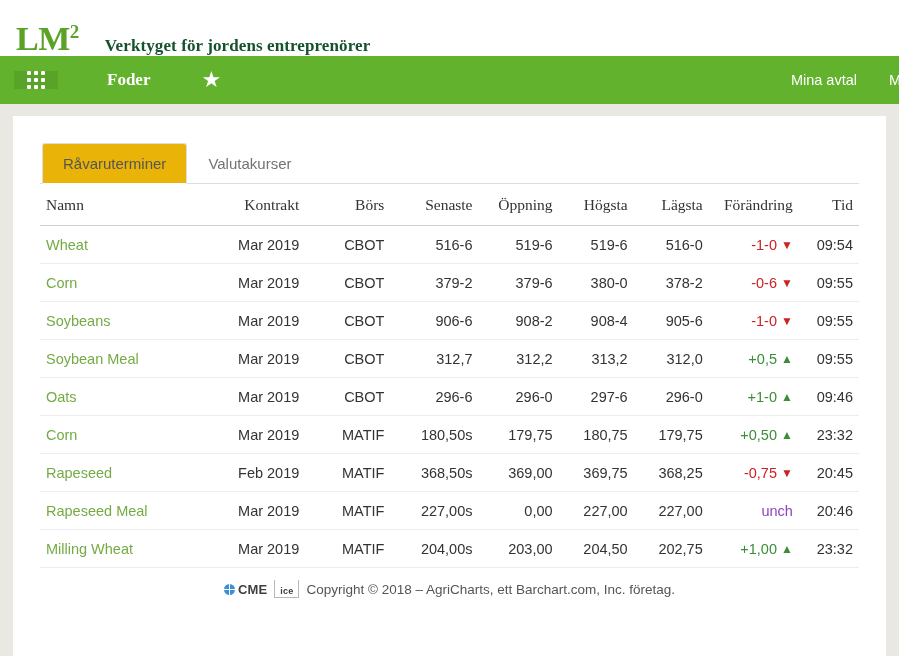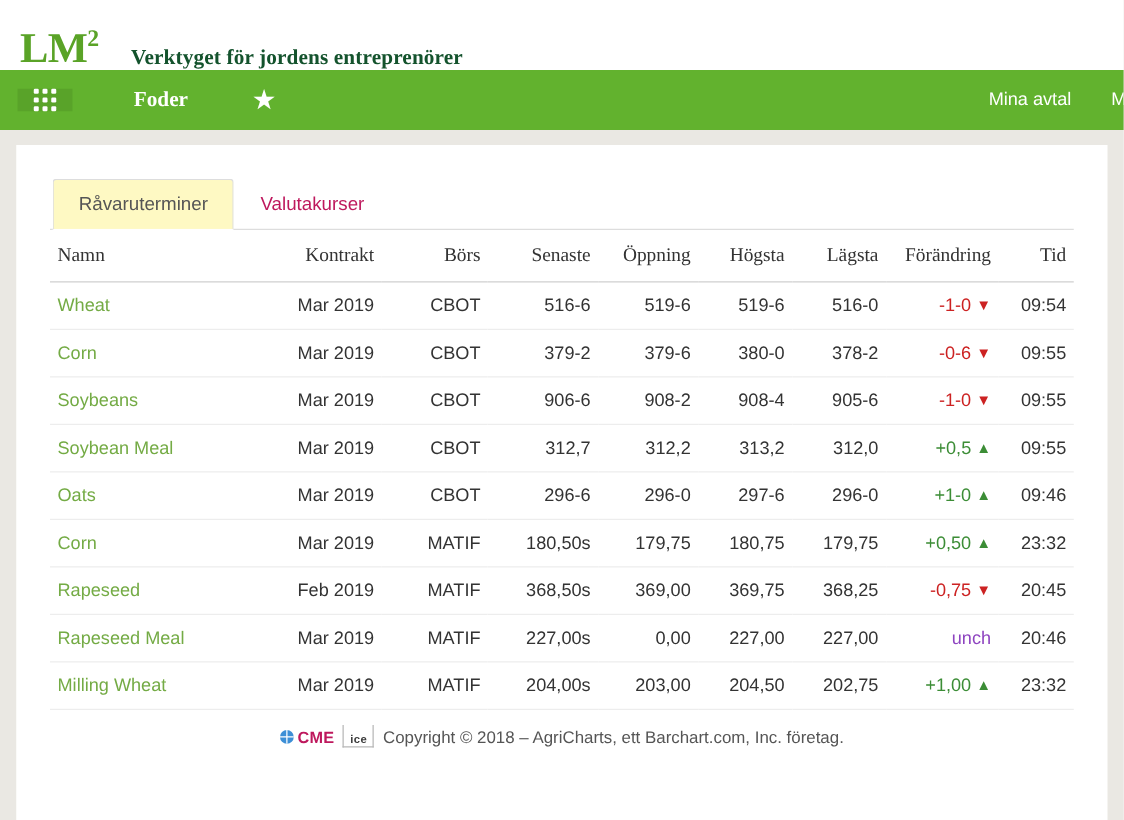--- a/index.html
+++ b/index.html
@@ -147,27 +147,27 @@
   .tab {
     font-size: 15px;
     padding: 11px 20px 10px 20px;
     cursor: pointer;
     position: relative;
     top: 1px;
     line-height: 1.2;
   }
   .tab.active {
     color: #555555;
-    background: #fef9c3;
+    background: #eab308;
     border: 1px solid #dddddd;
     border-bottom: 1px solid #ffffff;
     border-radius: 3px 3px 0 0;
   }
   .tab.inactive {
-    color: #be185d;
+    color: #737373;
     border: 1px solid transparent;
   }
 
   
   table.quotes {
     width: 100%;
     border-collapse: collapse;
     font-size: 14.5px;
     table-layout: fixed;
   }
@@ -237,21 +237,21 @@
     margin-top: 12px;
     font-size: 13.5px;
     color: #555555;
   }
   .cme-logo {
     display: inline-flex;
     align-items: center;
     gap: 3px;
     font-weight: bold;
     font-size: 13px;
-    color: #be185d;
+    color: #404040;
     letter-spacing: 0.2px;
   }
   .cme-globe {
     width: 11px;
     height: 11px;
     border-radius: 50%;
     background: #3d8fd6;
     position: relative;
     display: inline-block;
   }

